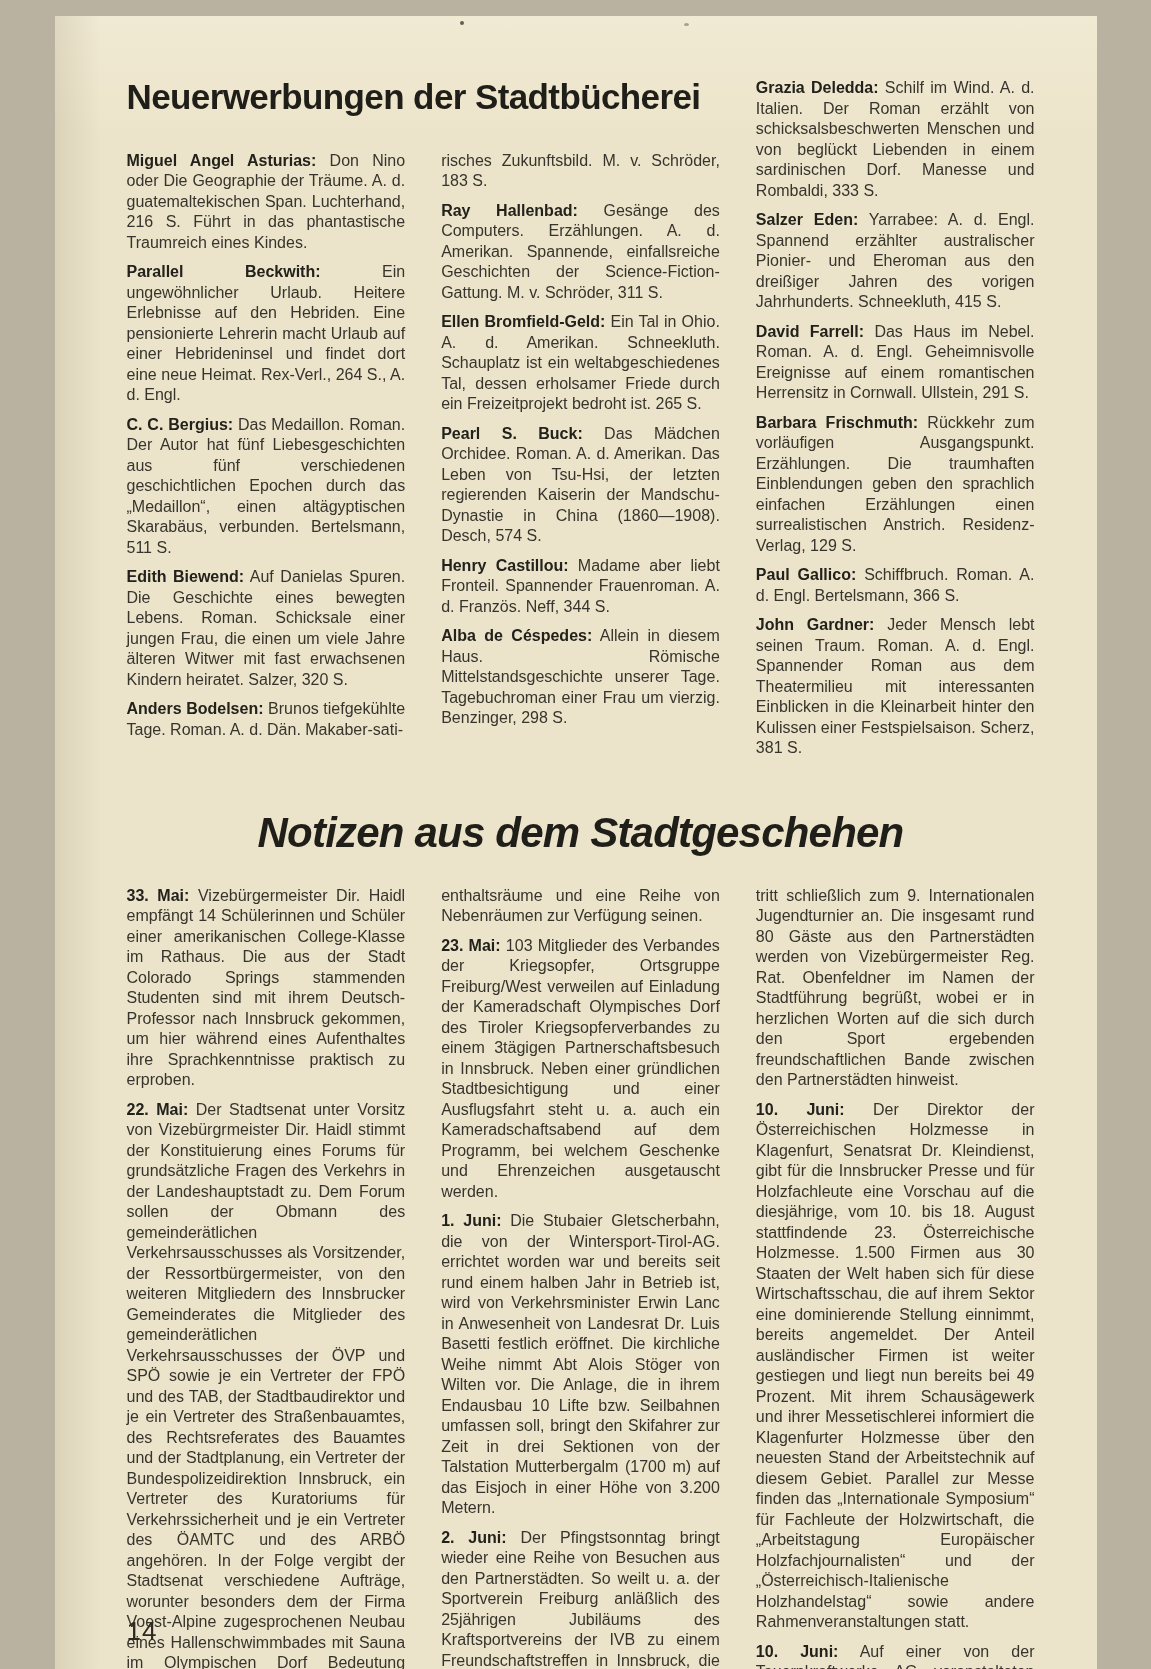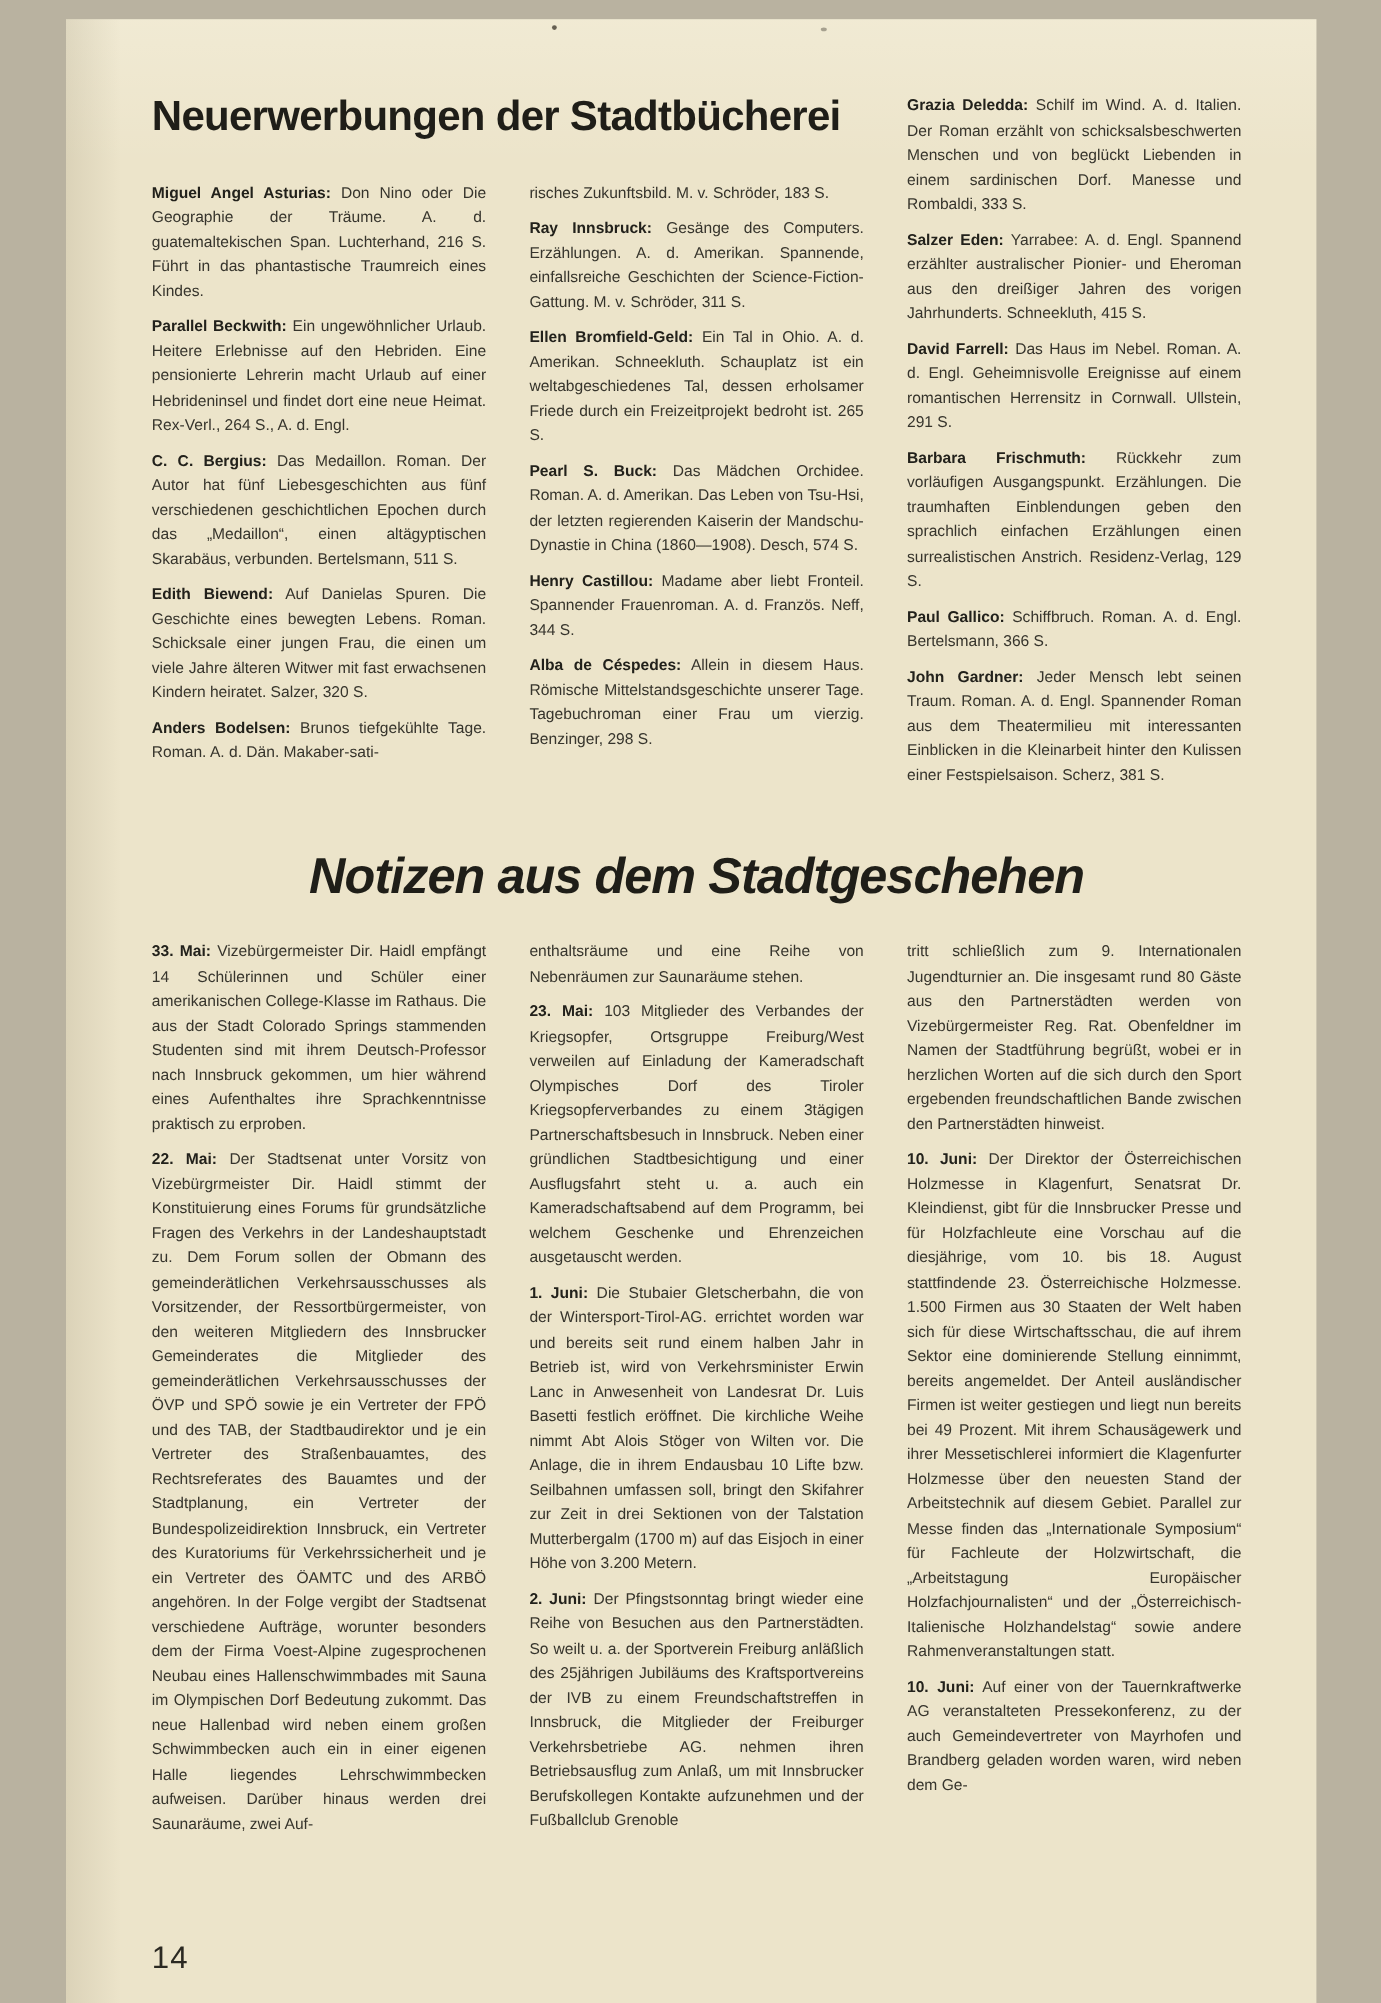--- a/index.html
+++ b/index.html
@@ -36,21 +36,21 @@
 
   h2.sec2-title{
     margin:42px 0 30px 0;
     text-align:center;
     font-size:42px;line-height:46px;font-weight:bold;
     letter-spacing:-0.8px;color:#1f1e18;font-style:italic;
   }
 
   p.entry{
     margin:0 0 9px 0;
-    font-size:13px;line-height:20.5px;
+    font-size:16px;line-height:20.5px;
     text-align:justify;
     color:#36342c;
   }
   p.entry b.lead{font-weight:bold;color:#22211b;}
 
   .page-number{
     position:absolute;left:72px;bottom:38px;
     font-size:26px;color:#2b2922;letter-spacing:1px;
   }
 </style>
@@ -65,21 +65,21 @@
     <h1 class="sec1-title">Neuerwerbungen der Stadtbücherei</h1>
     <div class="sec1-col1">
         <p class="entry"><b class="lead">Miguel Angel Asturias:</b> Don Nino oder Die Geographie der Träume. A. d. guatemaltekischen Span. Luchterhand, 216 S. Führt in das phantastische Traumreich eines Kindes.</p>
         <p class="entry"><b class="lead">Parallel Beckwith:</b> Ein ungewöhnlicher Urlaub. Heitere Erlebnisse auf den Hebriden. Eine pensionierte Lehrerin macht Urlaub auf einer Hebrideninsel und findet dort eine neue Heimat. Rex-Verl., 264 S., A. d. Engl.</p>
         <p class="entry"><b class="lead">C. C. Bergius:</b> Das Medaillon. Roman. Der Autor hat fünf Liebesgeschichten aus fünf verschiedenen geschichtlichen Epochen durch das „Medaillon“, einen altägyptischen Skarabäus, verbunden. Bertelsmann, 511 S.</p>
         <p class="entry"><b class="lead">Edith Biewend:</b> Auf Danielas Spuren. Die Geschichte eines bewegten Lebens. Roman. Schicksale einer jungen Frau, die einen um viele Jahre älteren Witwer mit fast erwachsenen Kindern heiratet. Salzer, 320 S.</p>
         <p class="entry"><b class="lead">Anders Bodelsen:</b> Brunos tiefgekühlte Tage. Roman. A. d. Dän. Makaber-sati-</p>
       </div>
     <div class="sec1-col2">
         <p class="entry">risches Zukunftsbild. M. v. Schröder, 183 S.</p>
-        <p class="entry"><b class="lead">Ray Innsbruck:</b> Gesänge des Computers. Erzählungen. A. d. Amerikan. Spannende, einfallsreiche Geschichten der Science-Fiction-Gattung. M. v. Schröder, 311 S.</p>
+        <p class="entry"><b class="lead">Ray Hallenbad:</b> Gesänge des Computers. Erzählungen. A. d. Amerikan. Spannende, einfallsreiche Geschichten der Science-Fiction-Gattung. M. v. Schröder, 311 S.</p>
         <p class="entry"><b class="lead">Ellen Bromfield-Geld:</b> Ein Tal in Ohio. A. d. Amerikan. Schneekluth. Schauplatz ist ein weltabgeschiedenes Tal, dessen erholsamer Friede durch ein Freizeitprojekt bedroht ist. 265 S.</p>
         <p class="entry"><b class="lead">Pearl S. Buck:</b> Das Mädchen Orchidee. Roman. A. d. Amerikan. Das Leben von Tsu-Hsi, der letzten regierenden Kaiserin der Mandschu-Dynastie in China (1860—1908). Desch, 574 S.</p>
         <p class="entry"><b class="lead">Henry Castillou:</b> Madame aber liebt Fronteil. Spannender Frauenroman. A. d. Französ. Neff, 344 S.</p>
         <p class="entry"><b class="lead">Alba de Céspedes:</b> Allein in diesem Haus. Römische Mittelstandsgeschichte unserer Tage. Tagebuchroman einer Frau um vierzig. Benzinger, 298 S.</p>
       </div>
     <div class="sec1-col3">
         <p class="entry"><b class="lead">Grazia Deledda:</b> Schilf im Wind. A. d. Italien. Der Roman erzählt von schicksalsbeschwerten Menschen und von beglückt Liebenden in einem sardinischen Dorf. Manesse und Rombaldi, 333 S.</p>
         <p class="entry"><b class="lead">Salzer Eden:</b> Yarrabee: A. d. Engl. Spannend erzählter australischer Pionier- und Eheroman aus den dreißiger Jahren des vorigen Jahrhunderts. Schneekluth, 415 S.</p>
         <p class="entry"><b class="lead">David Farrell:</b> Das Haus im Nebel. Roman. A. d. Engl. Geheimnisvolle Ereignisse auf einem romantischen Herrensitz in Cornwall. Ullstein, 291 S.</p>
         <p class="entry"><b class="lead">Barbara Frischmuth:</b> Rückkehr zum vorläufigen Ausgangspunkt. Erzählungen. Die traumhaften Einblendungen geben den sprachlich einfachen Erzählungen einen surrealistischen Anstrich. Residenz-Verlag, 129 S.</p>
@@ -89,21 +89,21 @@
   </section>
 
   <h2 class="sec2-title">Notizen aus dem Stadtgeschehen</h2>
 
   <section class="sec-grid">
     <div>
         <p class="entry"><b class="lead">33. Mai:</b> Vizebürgermeister Dir. Haidl empfängt 14 Schülerinnen und Schüler einer amerikanischen College-Klasse im Rathaus. Die aus der Stadt Colorado Springs stammenden Studenten sind mit ihrem Deutsch-Professor nach Innsbruck gekommen, um hier während eines Aufenthaltes ihre Sprachkenntnisse praktisch zu erproben.</p>
         <p class="entry"><b class="lead">22. Mai:</b> Der Stadtsenat unter Vorsitz von Vizebürgrmeister Dir. Haidl stimmt der Konstituierung eines Forums für grundsätzliche Fragen des Verkehrs in der Landeshauptstadt zu. Dem Forum sollen der Obmann des gemeinderätlichen Verkehrsausschusses als Vorsitzender, der Ressortbürgermeister, von den weiteren Mitgliedern des Innsbrucker Gemeinderates die Mitglieder des gemeinderätlichen Verkehrsausschusses der ÖVP und SPÖ sowie je ein Vertreter der FPÖ und des TAB, der Stadtbaudirektor und je ein Vertreter des Straßenbauamtes, des Rechtsreferates des Bauamtes und der Stadtplanung, ein Vertreter der Bundespolizeidirektion Innsbruck, ein Vertreter des Kuratoriums für Verkehrssicherheit und je ein Vertreter des ÖAMTC und des ARBÖ angehören. In der Folge vergibt der Stadtsenat verschiedene Aufträge, worunter besonders dem der Firma Voest-Alpine zugesprochenen Neubau eines Hallenschwimmbades mit Sauna im Olympischen Dorf Bedeutung zukommt. Das neue Hallenbad wird neben einem großen Schwimmbecken auch ein in einer eigenen Halle liegendes Lehrschwimmbecken aufweisen. Darüber hinaus werden drei Saunaräume, zwei Auf-</p>
       </div>
     <div>
-        <p class="entry">enthaltsräume und eine Reihe von Nebenräumen zur Saunaräume stehen.</p>
+        <p class="entry">enthaltsräume und eine Reihe von Nebenräumen zur Verfügung seinen.</p>
         <p class="entry"><b class="lead">23. Mai:</b> 103 Mitglieder des Verbandes der Kriegsopfer, Ortsgruppe Freiburg/West verweilen auf Einladung der Kameradschaft Olympisches Dorf des Tiroler Kriegsopferverbandes zu einem 3tägigen Partnerschaftsbesuch in Innsbruck. Neben einer gründlichen Stadtbesichtigung und einer Ausflugsfahrt steht u. a. auch ein Kameradschaftsabend auf dem Programm, bei welchem Geschenke und Ehrenzeichen ausgetauscht werden.</p>
         <p class="entry"><b class="lead">1. Juni:</b> Die Stubaier Gletscherbahn, die von der Wintersport-Tirol-AG. errichtet worden war und bereits seit rund einem halben Jahr in Betrieb ist, wird von Verkehrsminister Erwin Lanc in Anwesenheit von Landesrat Dr. Luis Basetti festlich eröffnet. Die kirchliche Weihe nimmt Abt Alois Stöger von Wilten vor. Die Anlage, die in ihrem Endausbau 10 Lifte bzw. Seilbahnen umfassen soll, bringt den Skifahrer zur Zeit in drei Sektionen von der Talstation Mutterbergalm (1700 m) auf das Eisjoch in einer Höhe von 3.200 Metern.</p>
         <p class="entry"><b class="lead">2. Juni:</b> Der Pfingstsonntag bringt wieder eine Reihe von Besuchen aus den Partnerstädten. So weilt u. a. der Sportverein Freiburg anläßlich des 25jährigen Jubiläums des Kraftsportvereins der IVB zu einem Freundschaftstreffen in Innsbruck, die Mitglieder der Freiburger Verkehrsbetriebe AG. nehmen ihren Betriebsausflug zum Anlaß, um mit Innsbrucker Berufskollegen Kontakte aufzunehmen und der Fußballclub Grenoble</p>
       </div>
     <div>
         <p class="entry">tritt schließlich zum 9. Internationalen Jugendturnier an. Die insgesamt rund 80 Gäste aus den Partnerstädten werden von Vizebürgermeister Reg. Rat. Obenfeldner im Namen der Stadtführung begrüßt, wobei er in herzlichen Worten auf die sich durch den Sport ergebenden freundschaftlichen Bande zwischen den Partnerstädten hinweist.</p>
         <p class="entry"><b class="lead">10. Juni:</b> Der Direktor der Österreichischen Holzmesse in Klagenfurt, Senatsrat Dr. Kleindienst, gibt für die Innsbrucker Presse und für Holzfachleute eine Vorschau auf die diesjährige, vom 10. bis 18. August stattfindende 23. Österreichische Holzmesse. 1.500 Firmen aus 30 Staaten der Welt haben sich für diese Wirtschaftsschau, die auf ihrem Sektor eine dominierende Stellung einnimmt, bereits angemeldet. Der Anteil ausländischer Firmen ist weiter gestiegen und liegt nun bereits bei 49 Prozent. Mit ihrem Schausägewerk und ihrer Messetischlerei informiert die Klagenfurter Holzmesse über den neuesten Stand der Arbeitstechnik auf diesem Gebiet. Parallel zur Messe finden das „Internationale Symposium“ für Fachleute der Holzwirtschaft, die „Arbeitstagung Europäischer Holzfachjournalisten“ und der „Österreichisch-Italienische Holzhandelstag“ sowie andere Rahmenveranstaltungen statt.</p>
         <p class="entry"><b class="lead">10. Juni:</b> Auf einer von der Tauernkraftwerke AG veranstalteten Pressekonferenz, zu der auch Gemeindevertreter von Mayrhofen und Brandberg geladen worden waren, wird neben dem Ge-</p>
       </div>
   </section>

